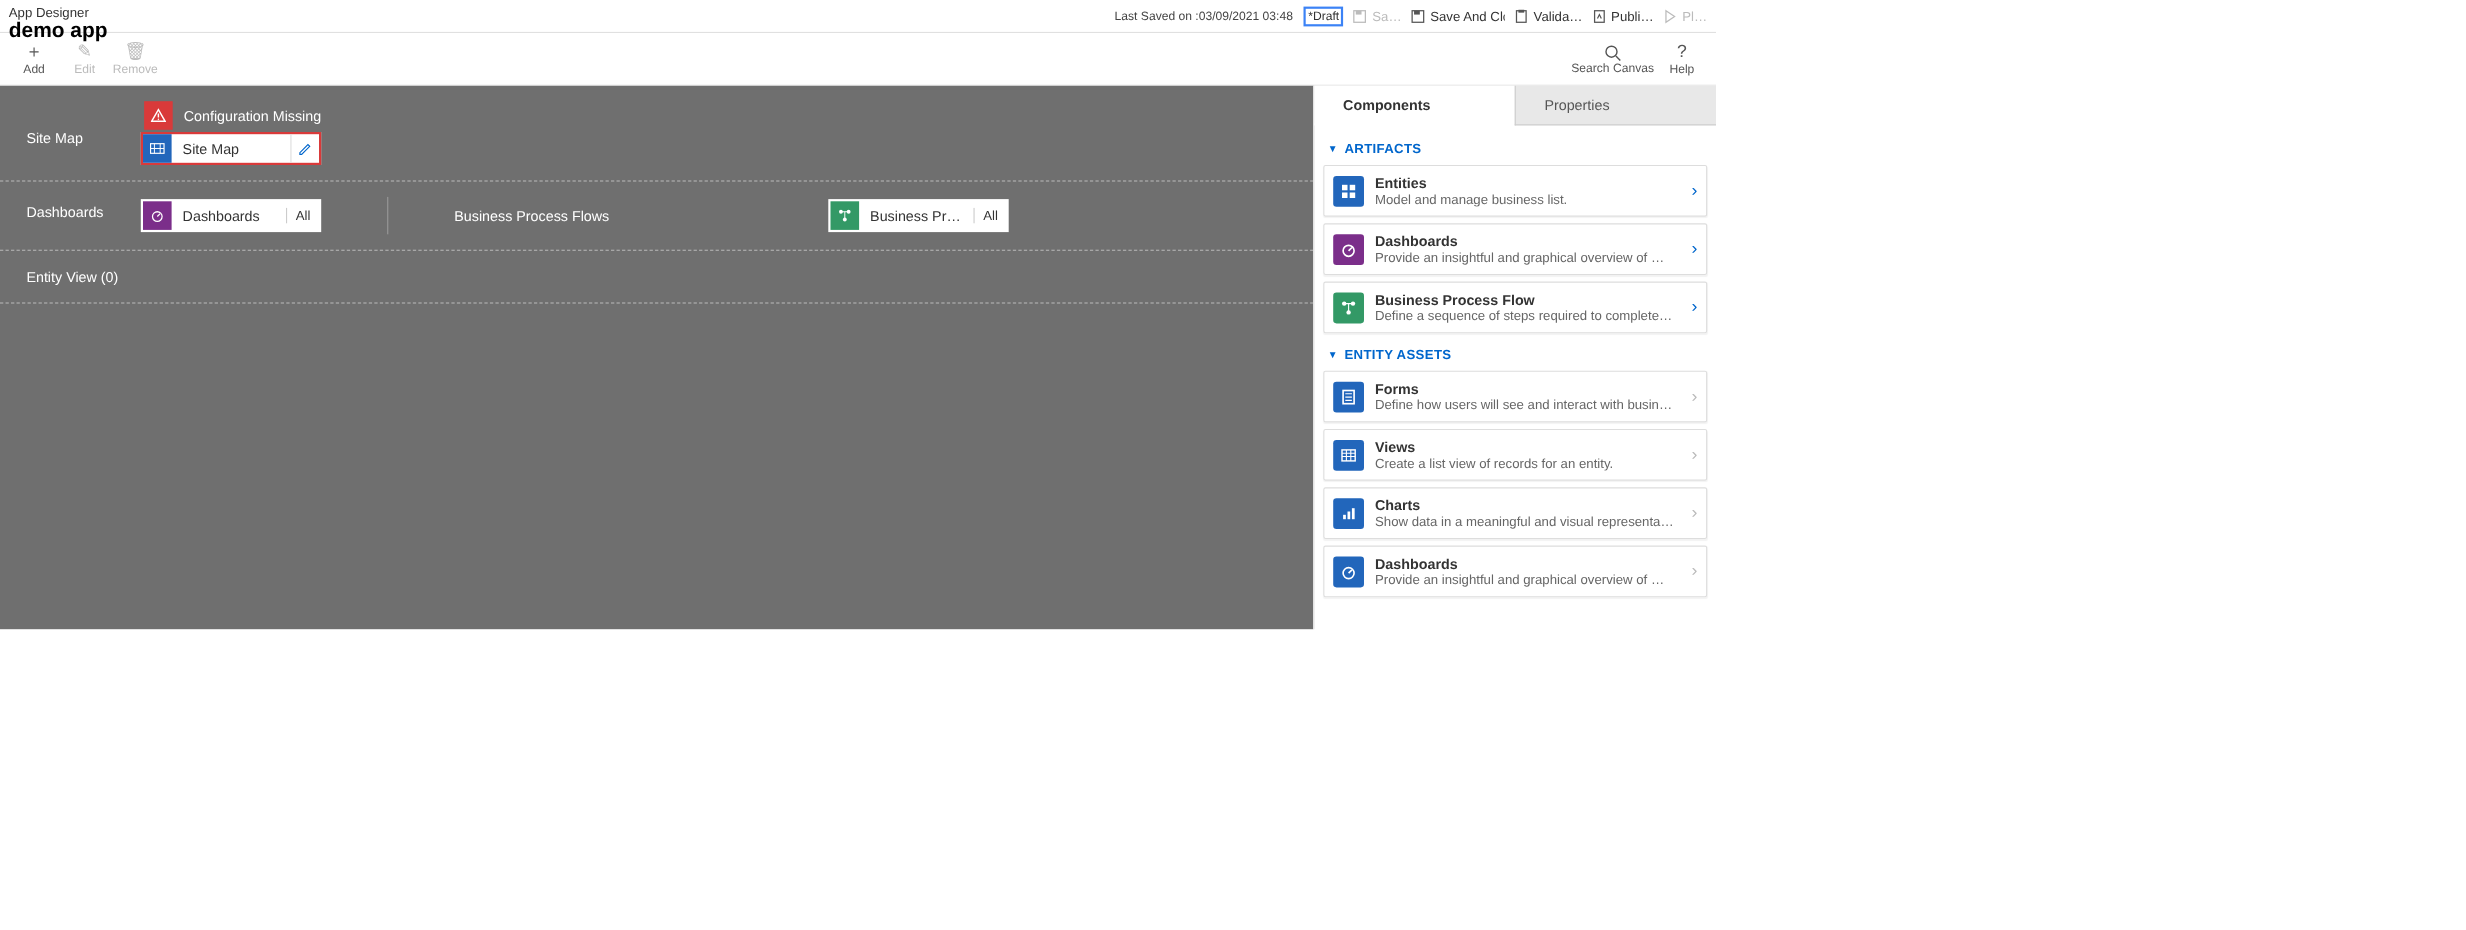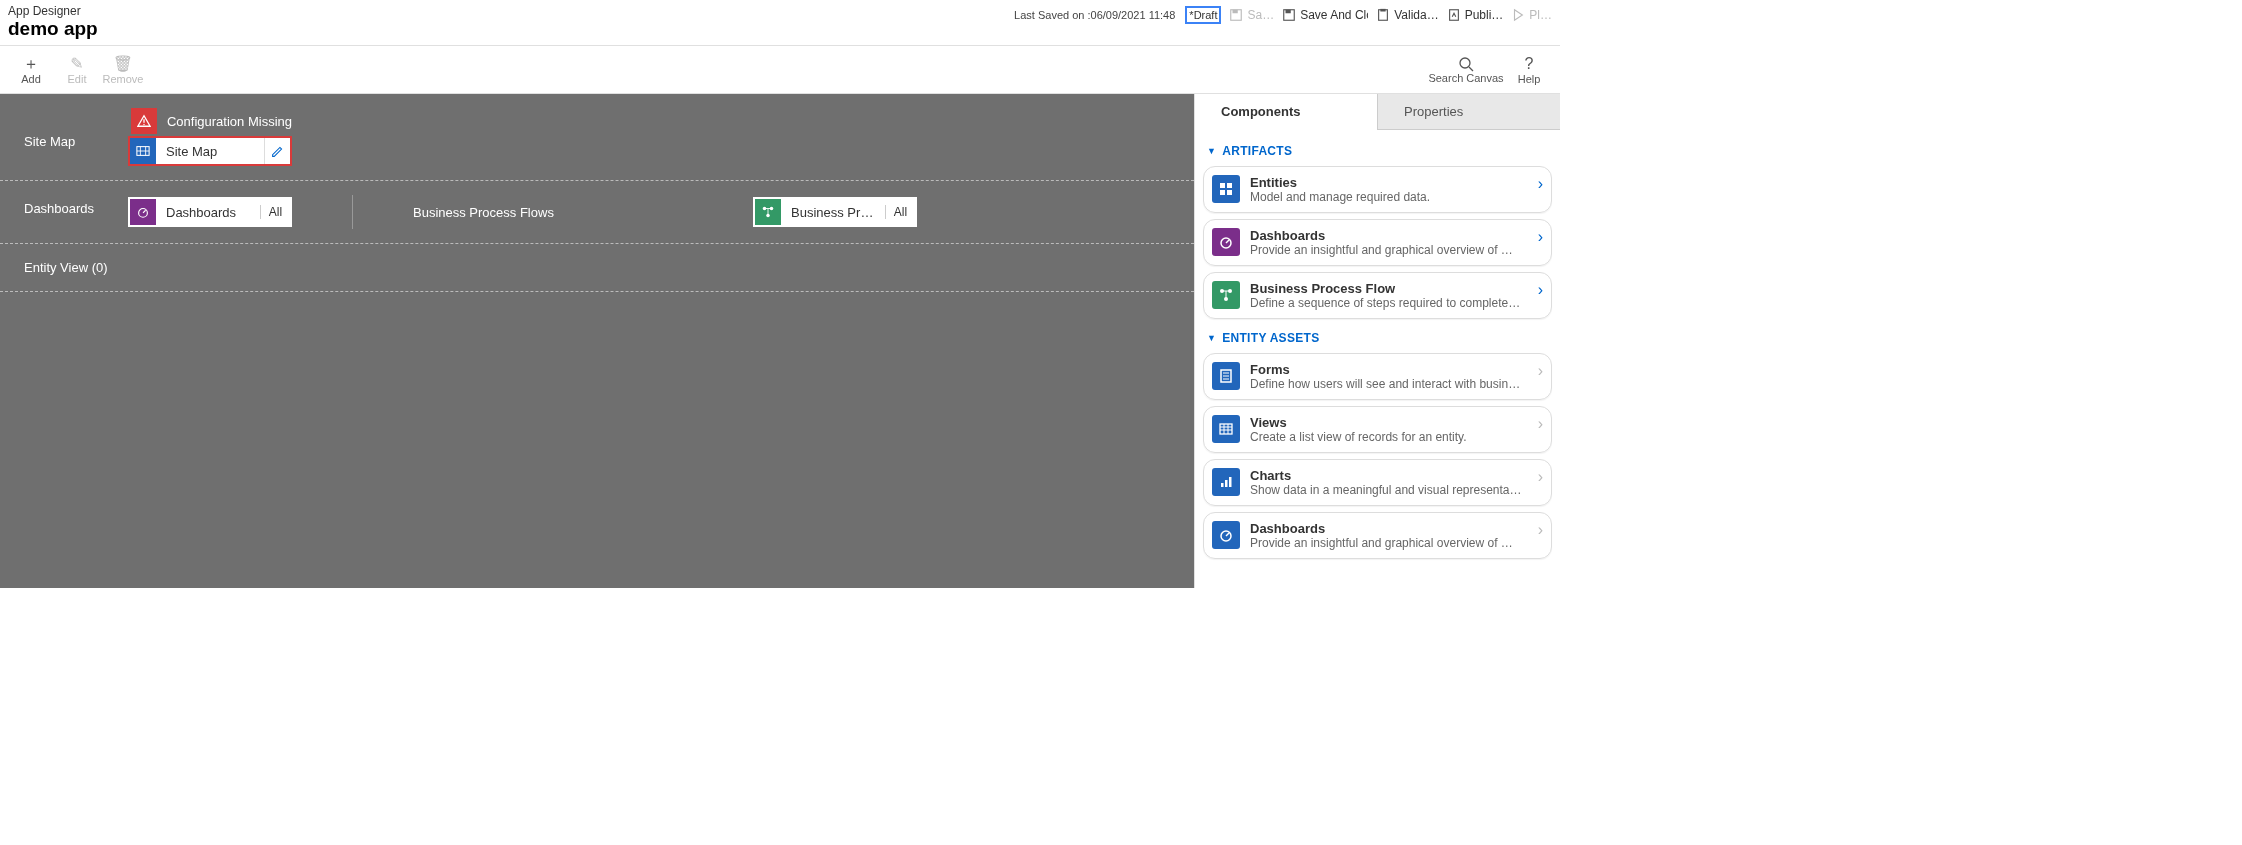--- a/index.html
+++ b/index.html
@@ -1,19 +1,19 @@
 <!DOCTYPE html>
 <html><head>
 <meta charset="utf-8">
 <style>
 * { margin: 0; padding: 0; box-sizing: border-box; font-family: "Segoe UI", Arial, sans-serif; }
 body { background: #fff; width: 1560px; height: 588px; overflow: hidden; font-size: 13px; color: #333; }
 
 
-.header { display: flex; align-items: flex-start; padding: 4px 8px 8px 8px; border-bottom: 1px solid #e0e0e0; height: 46px; }
+.header { display: flex; align-items: flex-start; padding: 4px 8px 8px 8px; border-bottom: 1px solid #e0e0e0; height: 30px; }
 .header-left { flex: 1; }
 .app-title-small { font-size: 12px; color: #333; }
 .app-title-large { font-size: 19px; font-weight: 600; color: #000; line-height: 22px; }
 .header-right { display: flex; align-items: center; gap: 8px; font-size: 12px; color: #555; padding-top: 2px; }
 .header-right .last-saved { margin-right: 4px; font-size: 11px; color: #444; }
 .draft-badge { border: 2px solid #3b82f6; color: #333; font-size: 11px; padding: 1px 2px; margin-left: -2px; }
 .hdr-btn { display: flex; align-items: center; gap: 4px; cursor: pointer; color: #333; font-size: 12px; white-space: nowrap; max-width: 86px; overflow: hidden; text-overflow: ellipsis; }
 .hdr-btn.disabled { color: #bbb; }
 .hdr-btn svg, .hdr-btn .glyph { width: 14px; height: 14px; flex-shrink: 0; }
 
@@ -61,21 +61,21 @@
 
 .tabs { display: flex; height: 36px; }
 .tab { flex: 1; display: flex; align-items: center; padding: 0 26px; font-size: 13px; cursor: pointer; border-bottom: 1px solid #ccc; }
 .tab.active { background: #fff; font-weight: 600; border-bottom: 2px solid #fff; }
 .tab.inactive { background: #e8e8e8; color: #555; border-left: 1px solid #ccc; }
 
 .panel-body { flex: 1; padding: 8px; overflow: auto; }
 .section-hdr { display: flex; align-items: center; gap: 6px; font-size: 12px; font-weight: 600; color: #0066cc; padding: 6px 4px 8px 4px; cursor: pointer; letter-spacing: 0.3px; }
 .section-hdr .tri { font-size: 9px; }
 
-.card { display: flex; align-items: flex-start; gap: 10px; padding: 8px 8px; border: 1px solid #ddd; border-radius: 12px; margin-bottom: 6px; cursor: pointer; box-shadow: 0 1px 1px rgba(0,0,0,0.05); }
+.card { display: flex; align-items: center; gap: 10px; padding: 8px 8px; border: 1px solid #ddd; border-radius: 2px; margin-bottom: 6px; cursor: pointer; box-shadow: 0 1px 1px rgba(0,0,0,0.05); }
 .card .c-icon { width: 28px; height: 28px; border-radius: 3px; display: flex; align-items: center; justify-content: center; color: #fff; flex-shrink: 0; font-size: 14px; }
 .card .c-body { flex: 1; overflow: hidden; }
 .card .c-title { font-size: 13px; font-weight: 600; color: #333; }
 .card .c-desc { font-size: 12px; color: #666; white-space: nowrap; overflow: hidden; text-overflow: ellipsis; }
 .card .chev { color: #0066cc; font-size: 16px; }
 .card.muted .c-icon { background: #2266bb; }
 .card.muted .chev { color: #bbb; }
 .ci-blue { background: #2266bb; }
 .ci-purple { background: #7b2e8a; }
 .ci-green { background: #339966; }
@@ -84,21 +84,21 @@
 </style>
 </head>
 <body>
 
 <div class="header">
   <div class="header-left">
     <div class="app-title-small">App Designer</div>
     <div class="app-title-large">demo app</div>
   </div>
   <div class="header-right">
-    <span class="last-saved">Last Saved on :06/09/2021 11:48</span>
+    <span class="last-saved">Last Saved on :03/09/2021 03:48</span>
     <span class="draft-badge">*Draft</span>
     <span class="hdr-btn disabled">
       <svg viewBox="0 0 16 16">
           <rect x="2" y="2" width="12" height="12" fill="none" stroke="#bbb" stroke-width="1.3"></rect>
           <rect x="4" y="2" width="6" height="4" fill="#bbb"></rect>
         </svg>
       <span>Sa…</span>
     </span>
     <span class="hdr-btn">
       <svg viewBox="0 0 16 16">
@@ -260,21 +260,21 @@
         <div class="c-icon ci-blue">
           <svg width="16" height="16" viewBox="0 0 16 16">
               <rect x="2" y="2" width="5" height="5" fill="#fff"></rect>
               <rect x="9" y="2" width="5" height="5" fill="#fff"></rect>
               <rect x="2" y="9" width="5" height="5" fill="#fff"></rect>
               <rect x="9" y="9" width="5" height="5" fill="#fff"></rect>
             </svg>
         </div>
         <div class="c-body">
           <div class="c-title">Entities</div>
-          <div class="c-desc">Model and manage required data.</div>
+          <div class="c-desc">Model and manage business list.</div>
         </div>
         <div class="chev">›</div>
       </div>
 
       <div class="card">
         <div class="c-icon ci-purple">
           <svg width="16" height="16" viewBox="0 0 16 16">
               <circle cx="8" cy="9" r="5" fill="none" stroke="#fff" stroke-width="1.5"></circle>
               <line x1="8" y1="9" x2="11" y2="6" stroke="#fff" stroke-width="1.5"></line>
             </svg>

